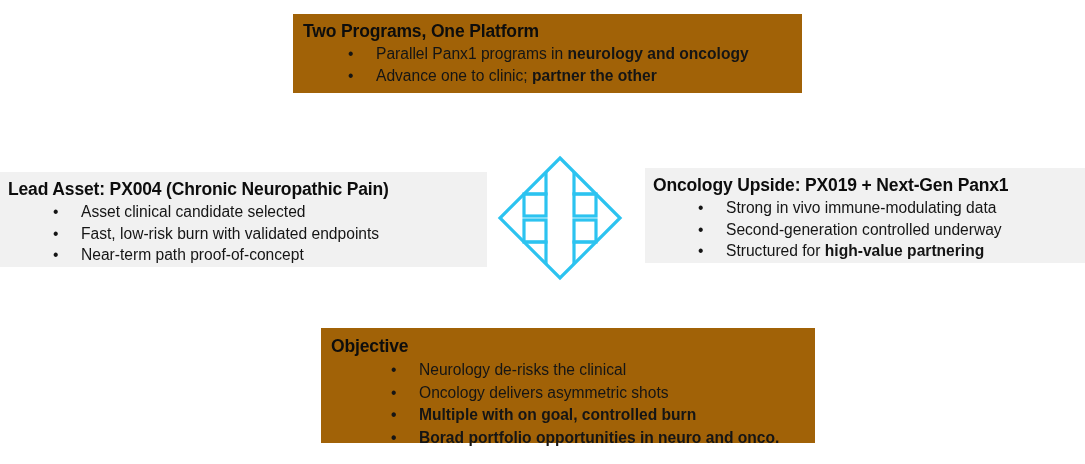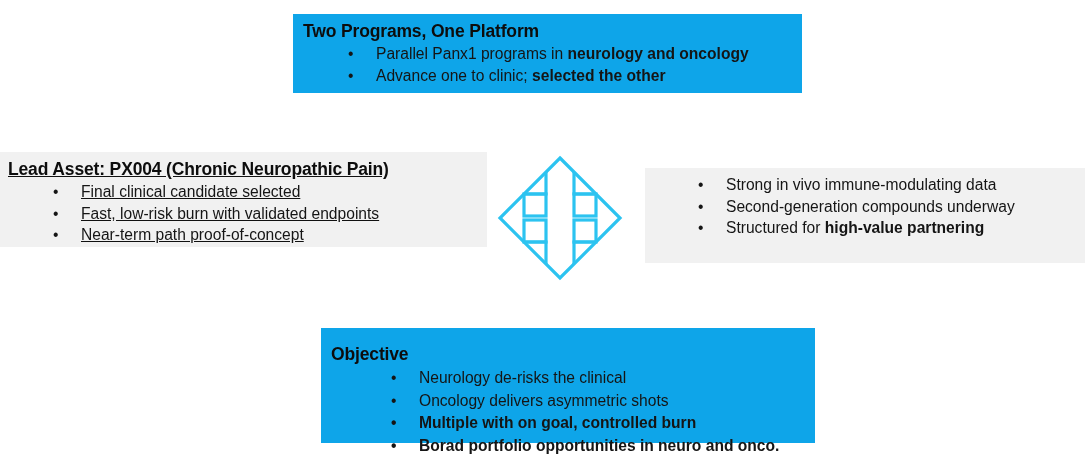--- a/index.html
+++ b/index.html
@@ -22,21 +22,21 @@
     position: absolute;
     inset: 0;
     background: #ffffff;
   }
 
   
   .panel {
     position: absolute;
     box-sizing: border-box;
   }
-  .panel.blue  { background: #0ea5e9; }
+  .panel.blue  { background: #a16207; }
   .panel.gray  { background: #F1F1F1; }
 
   .panel-title {
     font-weight: bold;
     font-size: 17.5px;
     line-height: 1.28;
     color: #0d0d0d;
     letter-spacing: -0.15px;
     white-space: nowrap;
   }
@@ -78,25 +78,24 @@
     width: 509px;
     height: 79px;
     padding: 6px 0 0 10px;
   }
   #top-banner .panel-title { margin: 0 0 1px 0; }
   #top-banner ul.bullets { margin-left: 45px; }
 
   
   #left-panel {
     left: 0px;
-    top: 152px;
+    top: 172px;
     width: 487px;
     height: 95px;
     padding: 6px 0 0 8px;
-    text-decoration: underline;
   }
   #left-panel .panel-title { margin: 0 0 1px 0; }
   #left-panel ul.bullets { margin-left: 45px; }
 
   
   #right-panel {
     left: 645px;
     top: 168px;
     width: 440px;
     height: 95px;
@@ -104,21 +103,21 @@
   }
   #right-panel .panel-title { margin: 0 0 1px 0; }
   #right-panel ul.bullets { margin-left: 45px; }
 
   
   #bottom-panel {
     left: 321px;
     top: 328px;
     width: 494px;
     height: 115px;
-    padding: 15px 0 0 10px;
+    padding: 7px 0 0 10px;
   }
   #bottom-panel .panel-title { margin: 0 0 2px 0; }
   #bottom-panel ul.bullets { margin-left: 60px; }
   #bottom-panel ul.bullets > li { line-height: 22.5px; }
 
   
   #center-icon {
     position: absolute;
     left: 494px;
     top: 152px;
@@ -134,31 +133,31 @@
 
   <div class="panel blue" id="top-banner">
     <div class="panel-title">Two Programs, One Platform</div>
     <ul class="bullets">
         <li>
           <span class="bullet-dot">•</span>
           <span class="bullet-text">Parallel Panx1 programs in <b>neurology and oncology</b></span>
         </li>
         <li>
           <span class="bullet-dot">•</span>
-          <span class="bullet-text">Advance one to clinic; <b>selected the other</b></span>
+          <span class="bullet-text">Advance one to clinic; <b>partner the other</b></span>
         </li>
       </ul>
   </div>
 
   <div class="panel gray" id="left-panel">
     <div class="panel-title">Lead Asset: PX004 (Chronic Neuropathic Pain)</div>
     <ul class="bullets">
         <li>
           <span class="bullet-dot">•</span>
-          <span class="bullet-text">Final clinical candidate selected</span>
+          <span class="bullet-text">Asset clinical candidate selected</span>
         </li>
         <li>
           <span class="bullet-dot">•</span>
           <span class="bullet-text">Fast, low-risk burn with validated endpoints</span>
         </li>
         <li>
           <span class="bullet-dot">•</span>
           <span class="bullet-text">Near-term path proof-of-concept</span>
         </li>
       </ul>
@@ -180,28 +179,29 @@
 
       <path d="M 30 90 L 52 90 L 52 112" fill="none" stroke="#2CC3F0" stroke-width="3.2"></path>
       <rect x="30" y="68" width="22" height="22" fill="none" stroke="#2CC3F0" stroke-width="3.2"></rect>
 
       <path d="M 102 90 L 80 90 L 80 112" fill="none" stroke="#2CC3F0" stroke-width="3.2"></path>
       <rect x="80" y="68" width="22" height="22" fill="none" stroke="#2CC3F0" stroke-width="3.2"></rect>
     </svg>
   </div>
 
   <div class="panel gray" id="right-panel">
+    <div class="panel-title">Oncology Upside: PX019 + Next-Gen Panx1</div>
     <ul class="bullets">
         <li>
           <span class="bullet-dot">•</span>
           <span class="bullet-text">Strong in vivo immune-modulating data</span>
         </li>
         <li>
           <span class="bullet-dot">•</span>
-          <span class="bullet-text">Second-generation compounds underway</span>
+          <span class="bullet-text">Second-generation controlled underway</span>
         </li>
         <li>
           <span class="bullet-dot">•</span>
           <span class="bullet-text">Structured for <b>high-value partnering</b></span>
         </li>
       </ul>
   </div>
 
   <div class="panel blue" id="bottom-panel">
     <div class="panel-title">Objective</div>

